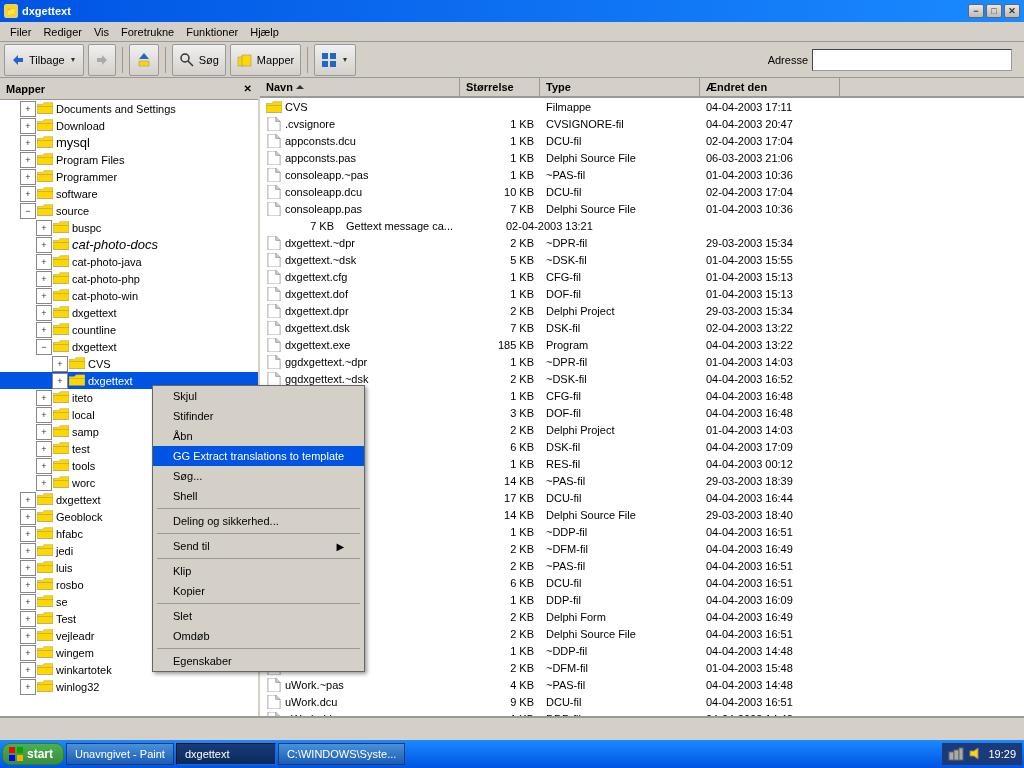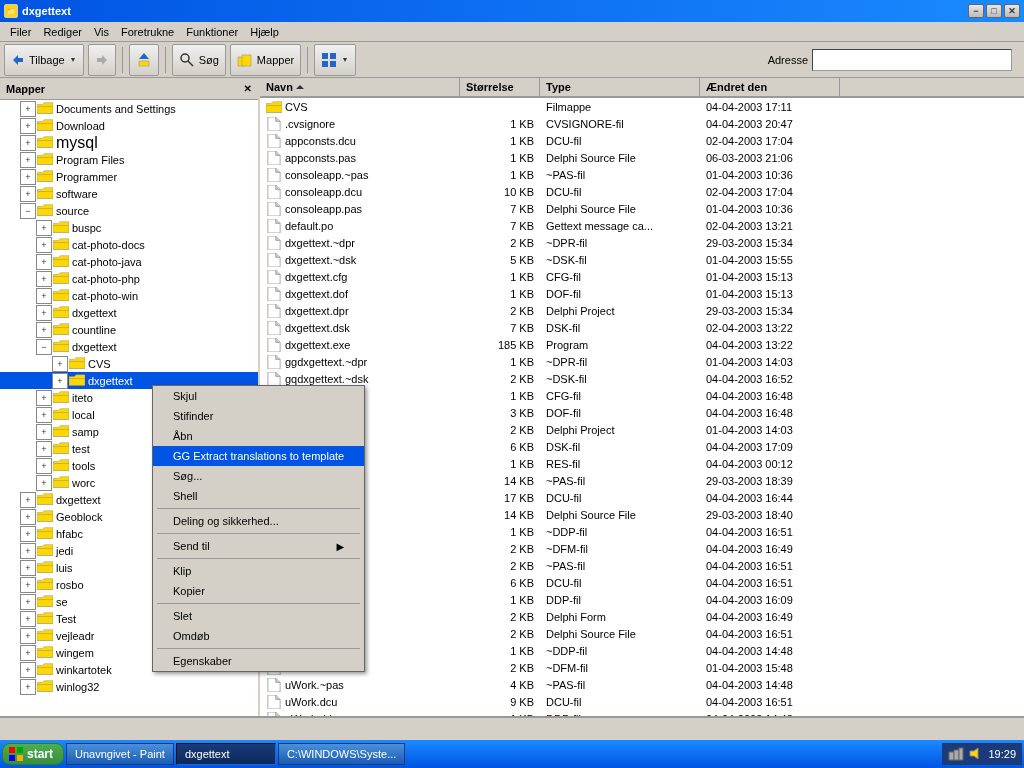--- a/index.html
+++ b/index.html
@@ -379,21 +379,21 @@
     <rect x="0" y="5" width="18" height="8" fill="#ffd700" stroke="#888" stroke-width="0.5"></rect>
   </svg></span>
           <span style="font-size: 11px;">Download</span>
         </div>
         <div class="tree-item" style="padding-left: 20px;">
           <span class="tree-expander">+</span>
           <span style="margin-right: 3px;"><svg class="folder-svg" viewBox="0 0 18 14">
     <path d="M0,3 L6,3 L8,1 L18,1 L18,13 L0,13 Z" fill="#ffd700" stroke="#888" stroke-width="0.5"></path>
     <rect x="0" y="5" width="18" height="8" fill="#ffd700" stroke="#888" stroke-width="0.5"></rect>
   </svg></span>
-          <span style="font-size: 16px;">mysql</span>
+          <span style="font-size: 13px;">mysql</span>
         </div>
         <div class="tree-item" style="padding-left: 20px;">
           <span class="tree-expander">+</span>
           <span style="margin-right: 3px;"><svg class="folder-svg" viewBox="0 0 18 14">
     <path d="M0,3 L6,3 L8,1 L18,1 L18,13 L0,13 Z" fill="#ffd700" stroke="#888" stroke-width="0.5"></path>
     <rect x="0" y="5" width="18" height="8" fill="#ffd700" stroke="#888" stroke-width="0.5"></rect>
   </svg></span>
           <span style="font-size: 11px;">Program Files</span>
         </div>
         <div class="tree-item" style="padding-left: 20px;">
@@ -427,21 +427,21 @@
     <rect x="0" y="5" width="18" height="8" fill="#ffd700" stroke="#888" stroke-width="0.5"></rect>
   </svg></span>
           <span style="font-size: 11px;">buspc</span>
         </div>
         <div class="tree-item" style="padding-left: 36px;">
           <span class="tree-expander">+</span>
           <span style="margin-right: 3px;"><svg class="folder-svg" viewBox="0 0 18 14">
     <path d="M0,3 L6,3 L8,1 L18,1 L18,13 L0,13 Z" fill="#ffd700" stroke="#888" stroke-width="0.5"></path>
     <rect x="0" y="5" width="18" height="8" fill="#ffd700" stroke="#888" stroke-width="0.5"></rect>
   </svg></span>
-          <span style="font-size: 11px;">cat-photo-docs</span>
+          <span style="font-size: 13px; font-style: italic;">cat-photo-docs</span>
         </div>
         <div class="tree-item" style="padding-left: 36px;">
           <span class="tree-expander">+</span>
           <span style="margin-right: 3px;"><svg class="folder-svg" viewBox="0 0 18 14">
     <path d="M0,3 L6,3 L8,1 L18,1 L18,13 L0,13 Z" fill="#ffd700" stroke="#888" stroke-width="0.5"></path>
     <rect x="0" y="5" width="18" height="8" fill="#ffd700" stroke="#888" stroke-width="0.5"></rect>
   </svg></span>
           <span style="font-size: 11px;">cat-photo-java</span>
         </div>
         <div class="tree-item" style="padding-left: 36px;">
@@ -745,27 +745,20 @@
     <path d="M0,0 L9,0 L14,5 L14,16 L0,16 Z" fill="white" stroke="#888" stroke-width="0.8"></path>
     <path d="M9,0 L9,5 L14,5" fill="#d0d0d0" stroke="#888" stroke-width="0.8"></path>
   </svg>
             <span>consoleapp.pas</span>
           </div>
           <div class="file-cell size">7 KB</div>
           <div class="file-cell type">Delphi Source File</div>
           <div class="file-cell date">01-04-2003 10:36</div>
         </div>
         <div class="file-row">
-          <div class="file-cell name">
-            <svg class="file-svg" viewBox="0 0 14 16">
-    <path d="M0,0 L9,0 L14,5 L14,16 L0,16 Z" fill="white" stroke="#888" stroke-width="0.8"></path>
-    <path d="M9,0 L9,5 L14,5" fill="#d0d0d0" stroke="#888" stroke-width="0.8"></path>
-  </svg>
-            <span>default.po</span>
-          </div>
           <div class="file-cell size">7 KB</div>
           <div class="file-cell type">Gettext message ca...</div>
           <div class="file-cell date">02-04-2003 13:21</div>
         </div>
         <div class="file-row">
           <div class="file-cell name">
             <svg class="file-svg" viewBox="0 0 14 16">
     <path d="M0,0 L9,0 L14,5 L14,16 L0,16 Z" fill="white" stroke="#888" stroke-width="0.8"></path>
     <path d="M9,0 L9,5 L14,5" fill="#d0d0d0" stroke="#888" stroke-width="0.8"></path>
   </svg>

